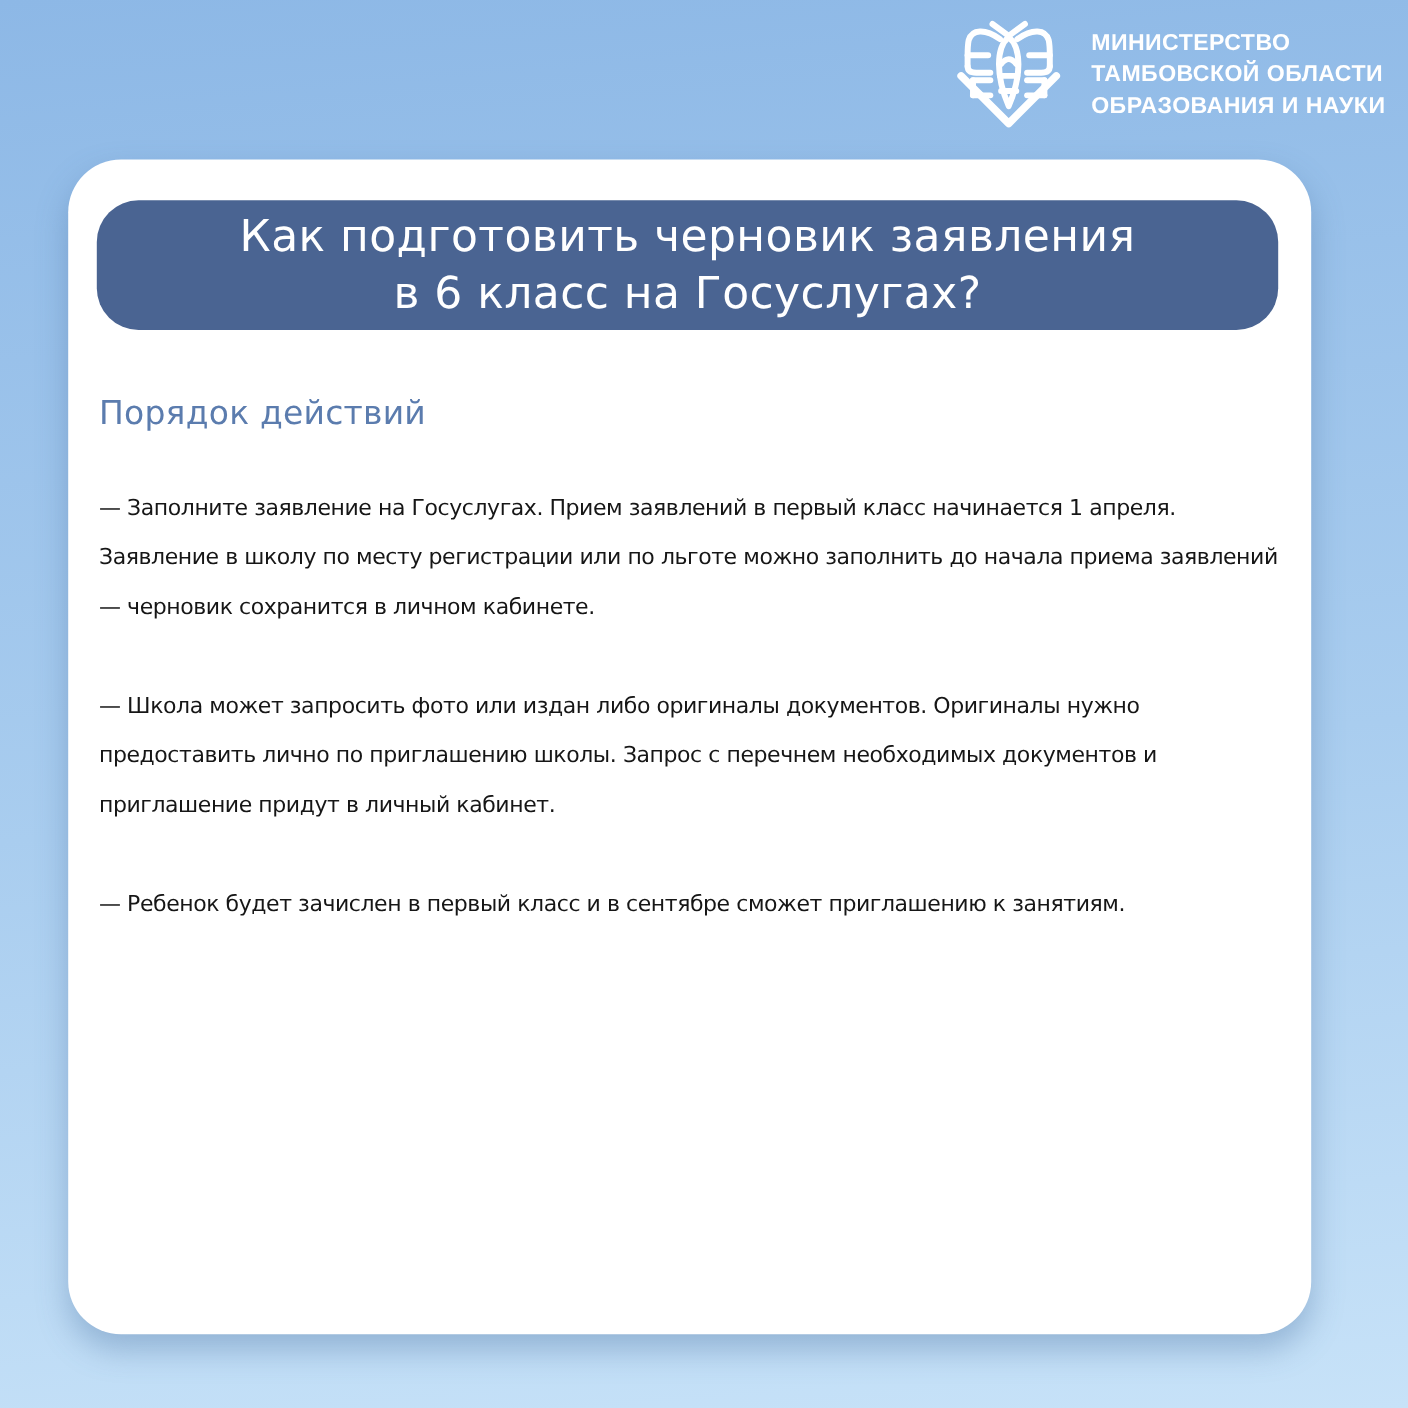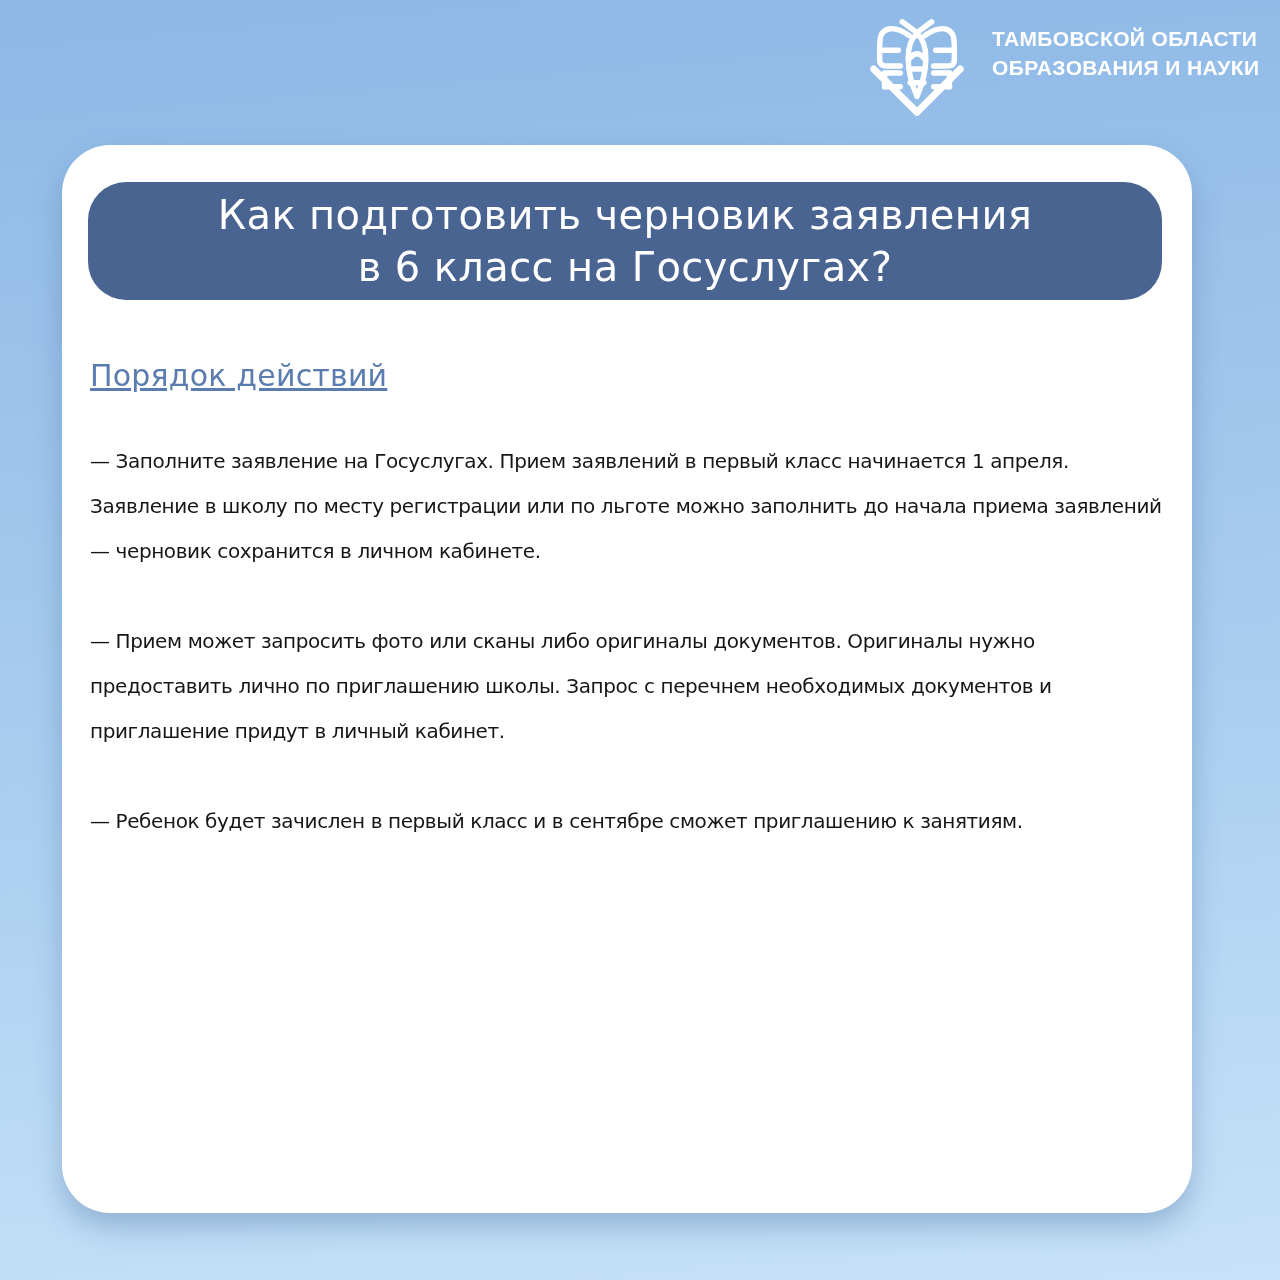--- a/index.html
+++ b/index.html
@@ -46,21 +46,21 @@
     height:118px;
     display:flex;flex-direction:column;justify-content:center;align-items:center;
     color:var(--title-text);
     font-size:40px;line-height:52px;font-weight:500;letter-spacing:0.4px;
     text-align:center;
   }
   .subtitle{
     margin:58px 0 0 0;
     padding-left:2px;
     color:var(--subtitle);
-    font-size:30px;line-height:36px;font-weight:500;letter-spacing:0.2px;text-decoration:underline;
+    font-size:30px;line-height:36px;font-weight:500;letter-spacing:0.2px;
   }
   .para{
     margin:45px 0 0 0;
     padding-left:2px;
     color:var(--body);
     font-size:20px;line-height:45px;font-weight:500;letter-spacing:-0.4px;
     max-width:1112px;
   }
 </style>
 </head>
@@ -94,31 +94,32 @@
             <path d="M27 64 H43"></path>
             <path d="M27 64 L27 78"></path>
             <path d="M27 78 H43"></path>
           </g>
 
           <path d="M16 60 L60 104 L104 60" stroke-width="7"></path>
         </g>
       </svg>
     </span>
     <div class="brand-text">
+      <div>МИНИСТЕРСТВО</div>
       <div>ТАМБОВСКОЙ ОБЛАСТИ</div>
       <div>ОБРАЗОВАНИЯ И НАУКИ</div>
     </div>
   </header>
 
   <main class="card">
     <div class="title-pill">
       <div class="title-line">Как подготовить черновик заявления</div>
       <div class="title-line">в 6 класс на Госуслугах?</div>
     </div>
 
     <h2 class="subtitle">Порядок действий</h2>
 
     <p class="para">— Заполните заявление на Госуслугах. Прием заявлений в первый класс начинается 1 апреля. Заявление в школу по месту регистрации или по льготе можно заполнить до начала приема заявлений — черновик сохранится в личном кабинете.</p>
-    <p class="para">— Прием может запросить фото или сканы либо оригиналы документов. Оригиналы нужно предоставить лично по приглашению школы. Запрос с перечнем необходимых документов и приглашение придут в личный кабинет.</p>
+    <p class="para">— Школа может запросить фото или издан либо оригиналы документов. Оригиналы нужно предоставить лично по приглашению школы. Запрос с перечнем необходимых документов и приглашение придут в личный кабинет.</p>
     <p class="para">— Ребенок будет зачислен в первый класс и в сентябре сможет приглашению к занятиям.</p>
   </main>
 
 </div>
 
 </body></html>

